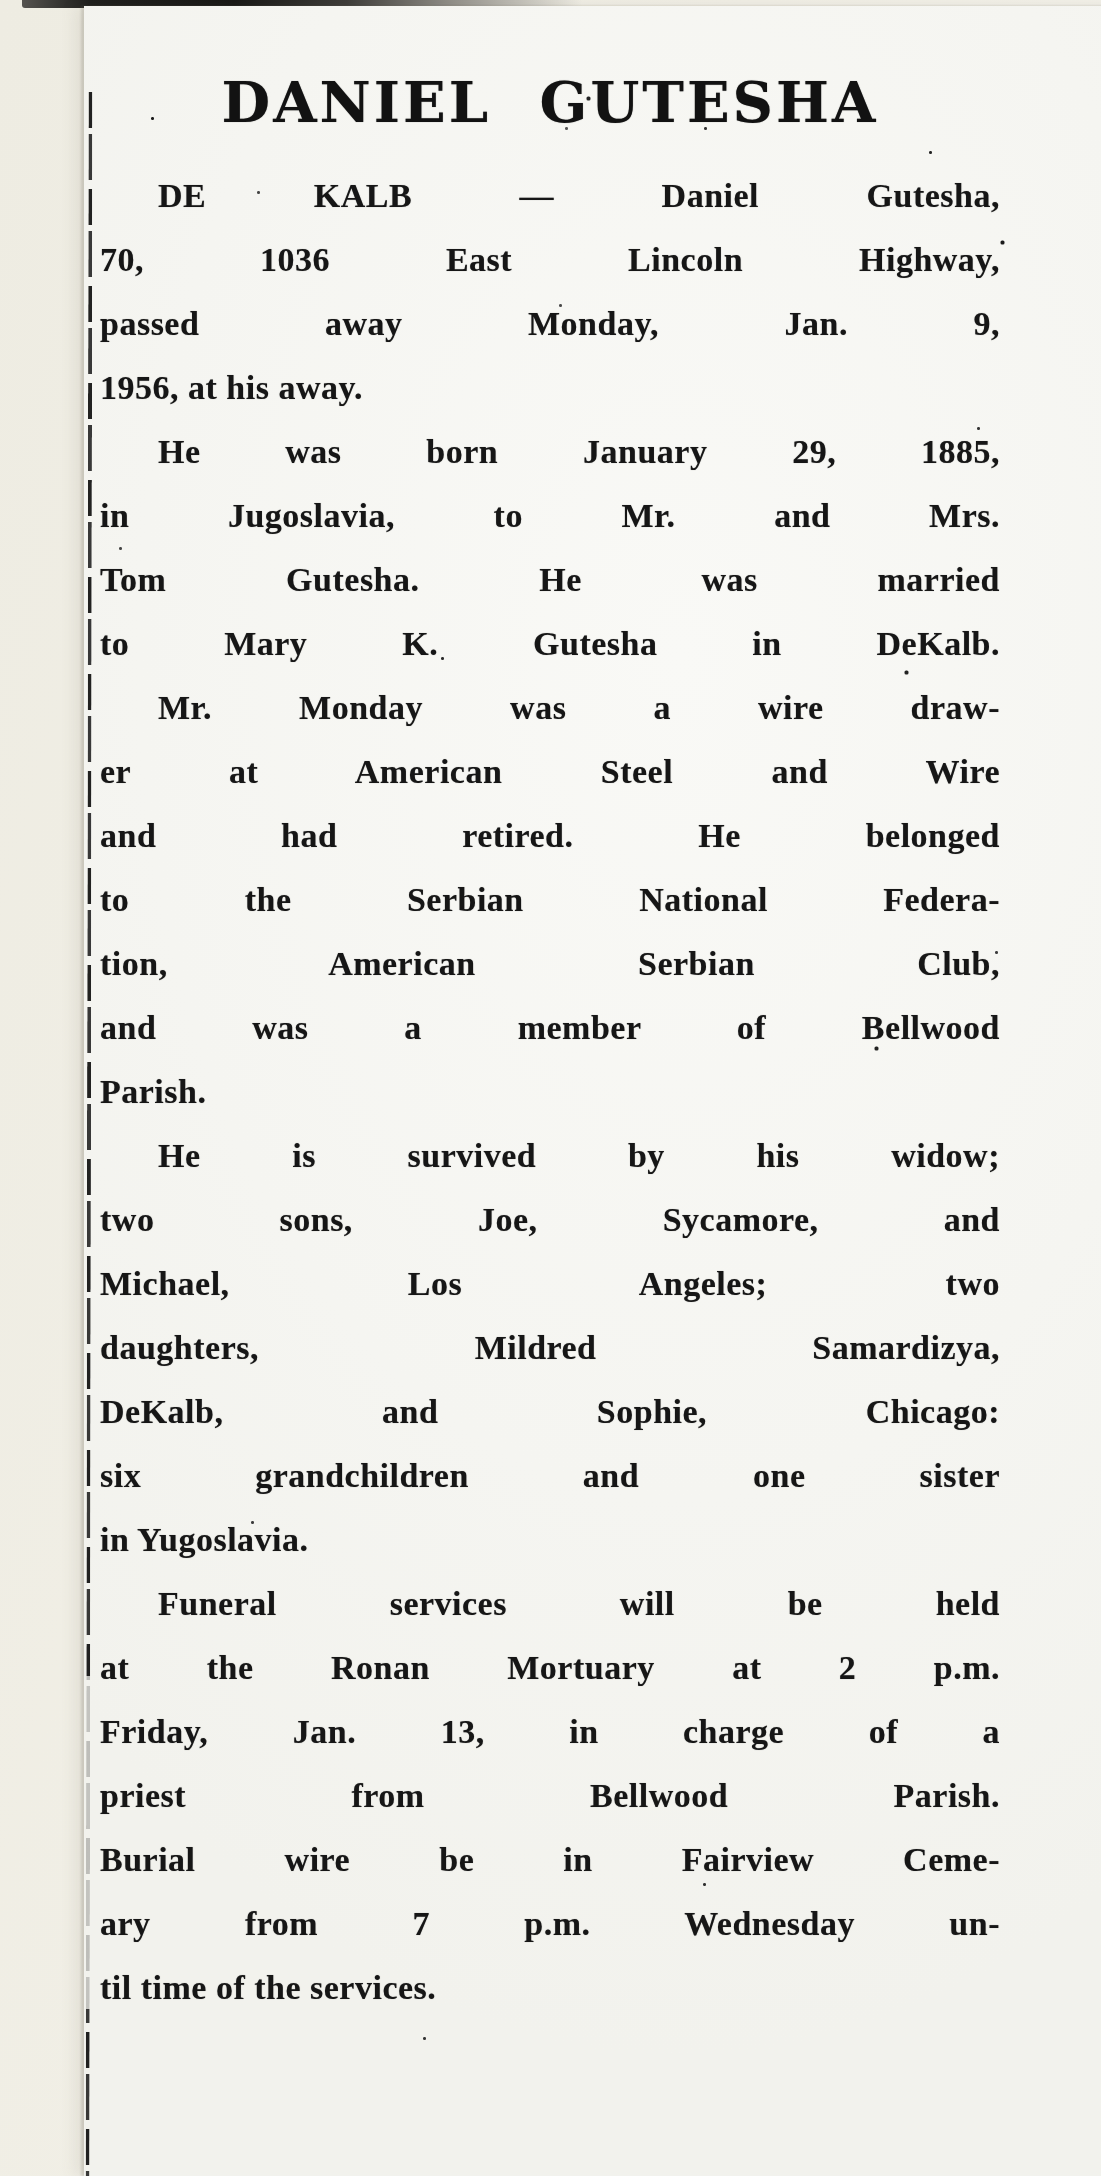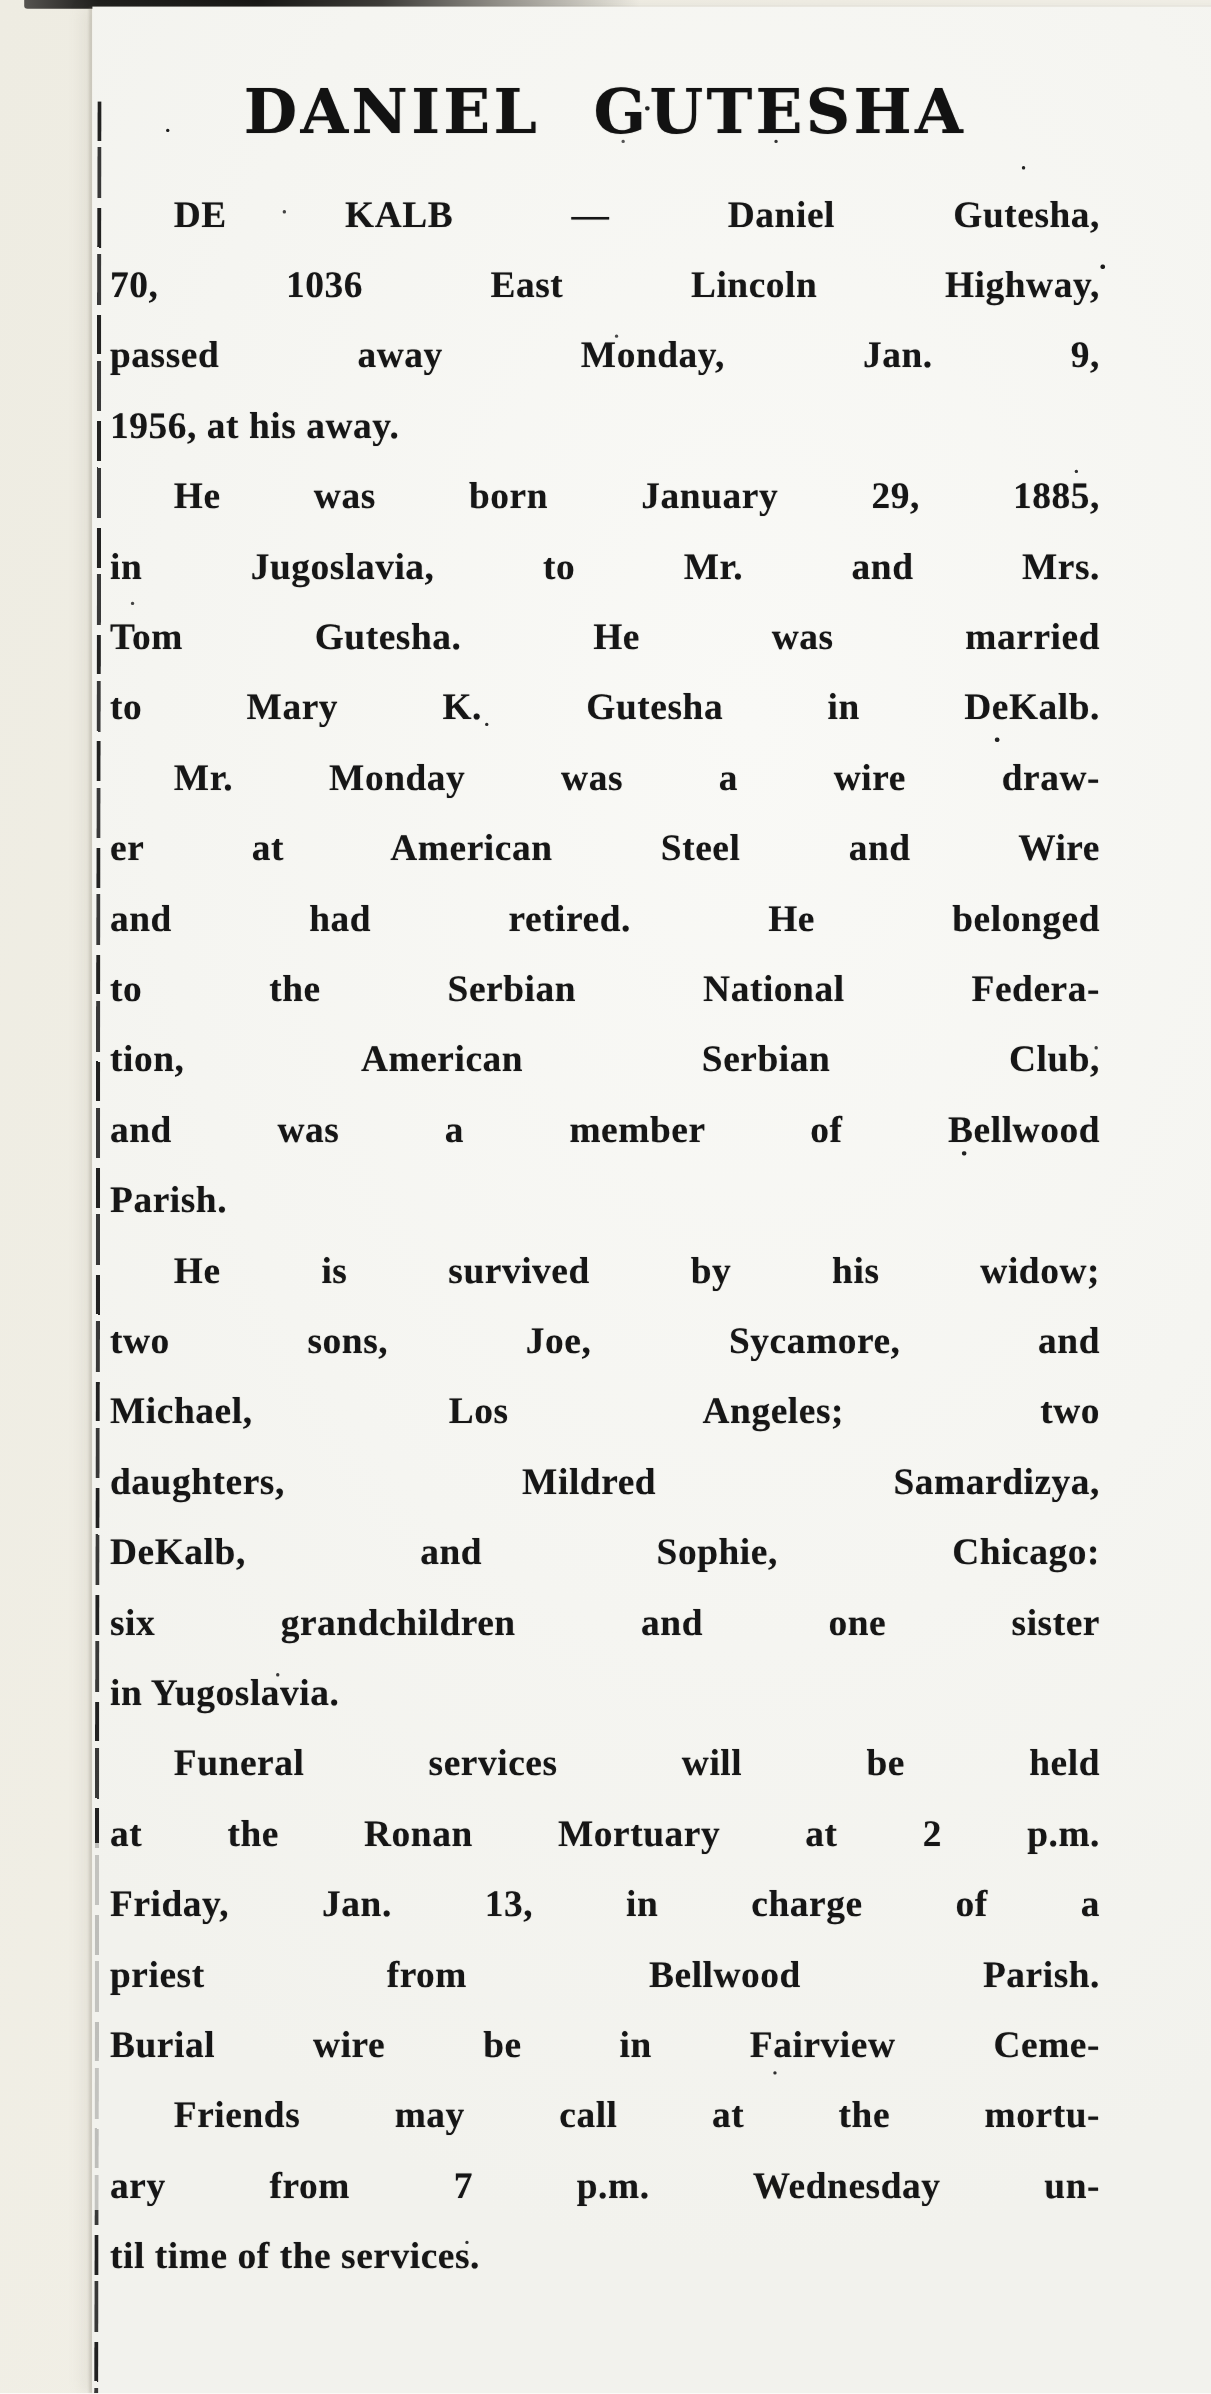--- a/index.html
+++ b/index.html
@@ -142,21 +142,20 @@
             <div class="line last">in Yugoslavia.</div>
           </div>
           <div class="para">
             <div class="line first">Funeral services will be held</div>
             <div class="line">at the Ronan Mortuary at 2 p.m.</div>
             <div class="line">Friday, Jan. 13, in charge of a</div>
             <div class="line">priest from Bellwood Parish.</div>
             <div class="line">Burial wire be in Fairview Ceme-</div>
           </div>
           <div class="para">
-            <div class="line first">Friends may call at the mortu-</div>
             <div class="line">ary from 7 p.m. Wednesday un-</div>
             <div class="line last">til time of the services.</div>
           </div>
         </div>
     </div>
   </div>
 
   <div class="speckles"></div>
 </div>
 

